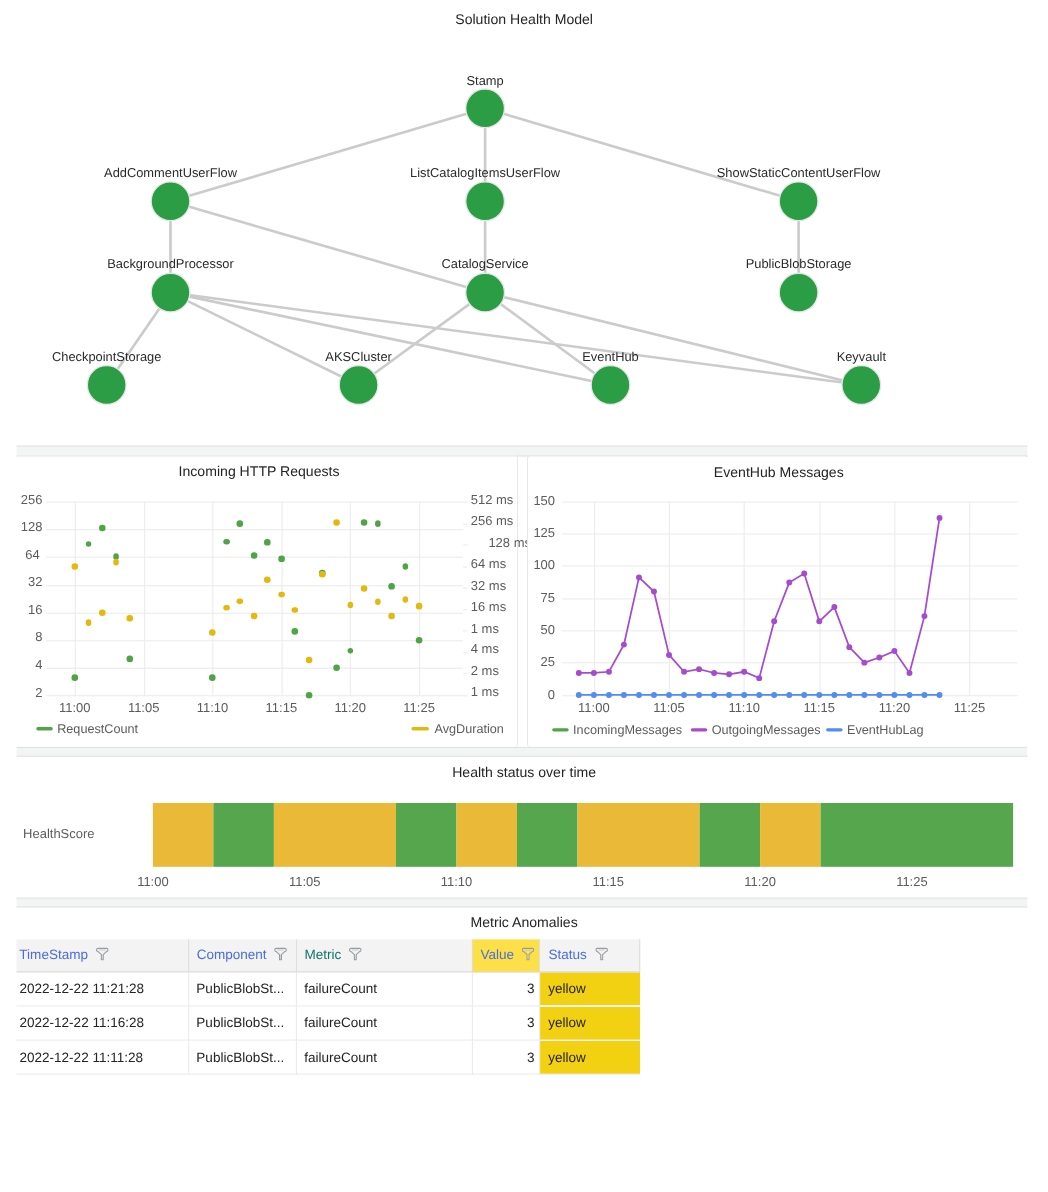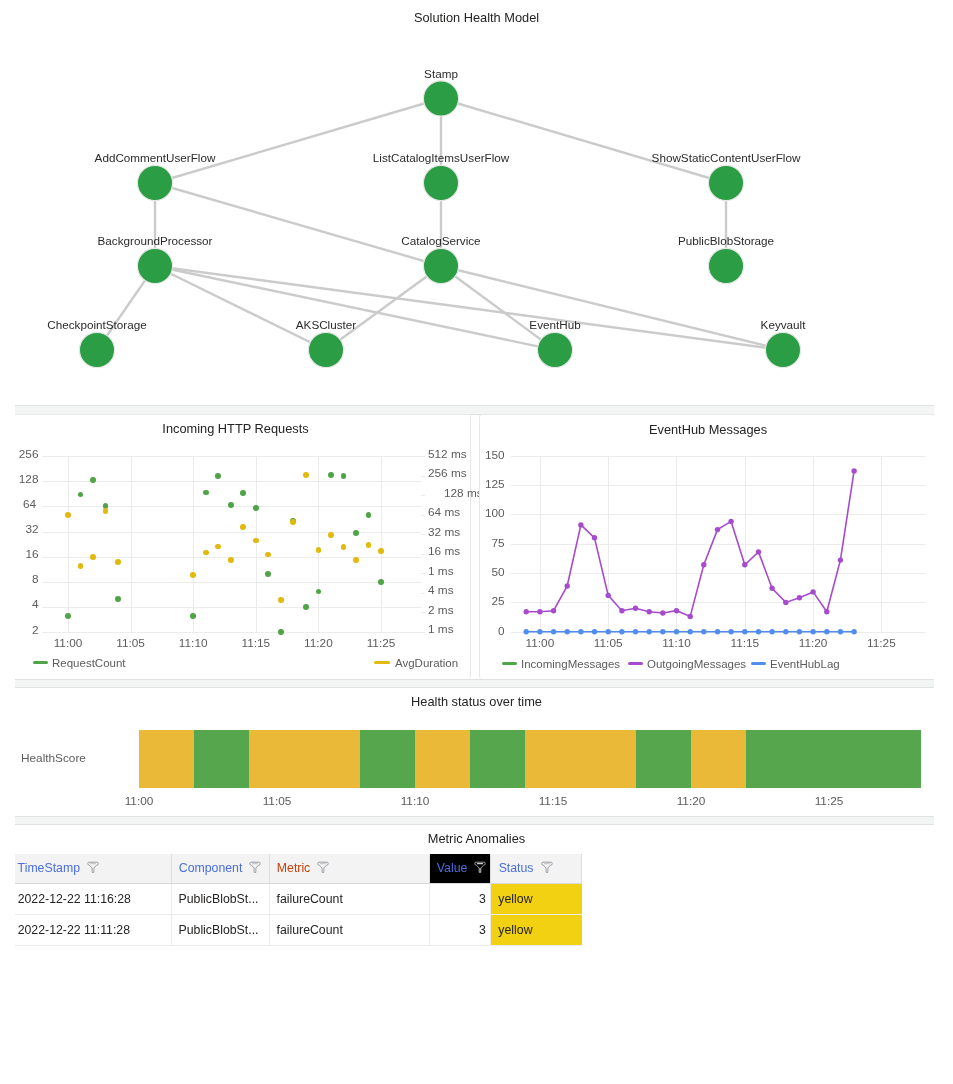--- a/index.html
+++ b/index.html
@@ -299,47 +299,54 @@
               </svg>
             </span></th>
           <th style="background: rgb(243, 243, 243); border-bottom: 1px solid rgb(217, 217, 217); border-right: 1px solid rgb(221, 221, 221); height: 29px; font-weight: 400; padding: 0px 4px 0px 7.3px; font-size: 12.3px; color: rgb(74, 110, 224); text-align: left; white-space: nowrap; vertical-align: middle;"><span style="display: inline-flex; align-items: center; position: relative; top: -1px;">
               <span>Component</span>
               <svg width="12" height="13" viewBox="0 0 12 13" style="margin-left: 7px; display: block; flex: 0 0 auto;">
                 <path d="M2.2 1.2 H9.8 A1.45 1.45 0 0 1 9.8 4.1 L6.85 6.9 V11.4 H5.15 V6.9 L2.2 4.1 A1.45 1.45 0 0 1 2.2 1.2 Z" fill="none" stroke="#989ca1" stroke-width="1.0" stroke-linejoin="round"></path>
                 <rect x="2.9" y="2.1" width="6.2" height="1.1" rx="0.55" fill="#c9cccf"></rect>
                 <rect x="5.65" y="6.9" width="0.8" height="4.3" fill="#c9cccf"></rect>
               </svg>
             </span></th>
-          <th style="background: rgb(243, 243, 243); border-bottom: 1px solid rgb(217, 217, 217); border-right: 1px solid rgb(221, 221, 221); height: 29px; font-weight: 400; padding: 0px 4px 0px 7.3px; font-size: 12.3px; color: #c2410c; text-align: left; white-space: nowrap; vertical-align: middle;"><span style="display: inline-flex; align-items: center; position: relative; top: -1px;">
+          <th style="background: rgb(243, 243, 243); border-bottom: 1px solid rgb(217, 217, 217); border-right: 1px solid rgb(221, 221, 221); height: 29px; font-weight: 400; padding: 0px 4px 0px 7.3px; font-size: 12.3px; color: #0f766e; text-align: left; white-space: nowrap; vertical-align: middle;"><span style="display: inline-flex; align-items: center; position: relative; top: -1px;">
               <span>Metric</span>
               <svg width="12" height="13" viewBox="0 0 12 13" style="margin-left: 7px; display: block; flex: 0 0 auto;">
                 <path d="M2.2 1.2 H9.8 A1.45 1.45 0 0 1 9.8 4.1 L6.85 6.9 V11.4 H5.15 V6.9 L2.2 4.1 A1.45 1.45 0 0 1 2.2 1.2 Z" fill="none" stroke="#989ca1" stroke-width="1.0" stroke-linejoin="round"></path>
                 <rect x="2.9" y="2.1" width="6.2" height="1.1" rx="0.55" fill="#c9cccf"></rect>
                 <rect x="5.65" y="6.9" width="0.8" height="4.3" fill="#c9cccf"></rect>
               </svg>
             </span></th>
-          <th style="background: #000000; border-bottom: 1px solid rgb(217, 217, 217); border-right: 1px solid rgb(221, 221, 221); height: 29px; font-weight: 400; padding: 0px 4px 0px 7.3px; font-size: 12.3px; color: rgb(74, 110, 224); text-align: right; white-space: nowrap; vertical-align: middle;"><span style="display: inline-flex; align-items: center; position: relative; top: -1px;">
+          <th style="background: #fde047; border-bottom: 1px solid rgb(217, 217, 217); border-right: 1px solid rgb(221, 221, 221); height: 29px; font-weight: 400; padding: 0px 4px 0px 7.3px; font-size: 12.3px; color: rgb(74, 110, 224); text-align: right; white-space: nowrap; vertical-align: middle;"><span style="display: inline-flex; align-items: center; position: relative; top: -1px;">
               <span>Value</span>
               <svg width="12" height="13" viewBox="0 0 12 13" style="margin-left: 7px; display: block; flex: 0 0 auto;">
                 <path d="M2.2 1.2 H9.8 A1.45 1.45 0 0 1 9.8 4.1 L6.85 6.9 V11.4 H5.15 V6.9 L2.2 4.1 A1.45 1.45 0 0 1 2.2 1.2 Z" fill="none" stroke="#989ca1" stroke-width="1.0" stroke-linejoin="round"></path>
                 <rect x="2.9" y="2.1" width="6.2" height="1.1" rx="0.55" fill="#c9cccf"></rect>
                 <rect x="5.65" y="6.9" width="0.8" height="4.3" fill="#c9cccf"></rect>
               </svg>
             </span></th>
           <th style="background: rgb(243, 243, 243); border-bottom: 1px solid rgb(217, 217, 217); border-right: 1px solid rgb(221, 221, 221); height: 29px; font-weight: 400; padding: 0px 4px 0px 7.3px; font-size: 12.3px; color: rgb(74, 110, 224); text-align: left; white-space: nowrap; vertical-align: middle;"><span style="display: inline-flex; align-items: center; position: relative; top: -1px;">
               <span>Status</span>
               <svg width="12" height="13" viewBox="0 0 12 13" style="margin-left: 7px; display: block; flex: 0 0 auto;">
                 <path d="M2.2 1.2 H9.8 A1.45 1.45 0 0 1 9.8 4.1 L6.85 6.9 V11.4 H5.15 V6.9 L2.2 4.1 A1.45 1.45 0 0 1 2.2 1.2 Z" fill="none" stroke="#989ca1" stroke-width="1.0" stroke-linejoin="round"></path>
                 <rect x="2.9" y="2.1" width="6.2" height="1.1" rx="0.55" fill="#c9cccf"></rect>
                 <rect x="5.65" y="6.9" width="0.8" height="4.3" fill="#c9cccf"></rect>
               </svg>
             </span></th>
         </tr>
       </thead>
       <tbody>
+        <tr>
+          <td style="height: 30.1px; font-size: 12.3px; color: rgb(37, 36, 35); padding: 0px 4.4px 0px 2.7px; border-bottom: 1px solid rgb(235, 235, 235); border-right: 1px solid rgb(235, 235, 235); white-space: nowrap; overflow: hidden; vertical-align: middle;">2022-12-22 11:21:28</td>
+          <td style="height: 30.1px; font-size: 12.3px; color: rgb(37, 36, 35); padding: 0px 4.4px 0px 7px; border-bottom: 1px solid rgb(235, 235, 235); border-right: 1px solid rgb(235, 235, 235); white-space: nowrap; overflow: hidden; vertical-align: middle;">PublicBlobSt...</td>
+          <td style="height: 30.1px; font-size: 12.3px; color: rgb(37, 36, 35); padding: 0px 4.4px 0px 7px; border-bottom: 1px solid rgb(235, 235, 235); border-right: 1px solid rgb(235, 235, 235); white-space: nowrap; overflow: hidden; vertical-align: middle;">failureCount</td>
+          <td style="height: 30.1px; font-size: 12.3px; color: rgb(37, 36, 35); padding: 0px 4.4px 0px 7px; border-bottom: 1px solid rgb(235, 235, 235); border-right: 1px solid rgb(235, 235, 235); white-space: nowrap; overflow: hidden; vertical-align: middle; text-align: right;">3</td>
+          <td style="height: 30.1px; font-size: 12.3px; color: rgb(37, 36, 35); padding: 0px 4.4px 0px 7px; border-bottom: 1px solid rgb(235, 235, 235); border-right: none; white-space: nowrap; overflow: hidden; vertical-align: middle; background: rgb(242, 208, 18);">yellow</td>
+        </tr>
         <tr>
           <td style="height: 30.1px; font-size: 12.3px; color: rgb(37, 36, 35); padding: 0px 4.4px 0px 2.7px; border-bottom: 1px solid rgb(235, 235, 235); border-right: 1px solid rgb(235, 235, 235); white-space: nowrap; overflow: hidden; vertical-align: middle;">2022-12-22 11:16:28</td>
           <td style="height: 30.1px; font-size: 12.3px; color: rgb(37, 36, 35); padding: 0px 4.4px 0px 7px; border-bottom: 1px solid rgb(235, 235, 235); border-right: 1px solid rgb(235, 235, 235); white-space: nowrap; overflow: hidden; vertical-align: middle;">PublicBlobSt...</td>
           <td style="height: 30.1px; font-size: 12.3px; color: rgb(37, 36, 35); padding: 0px 4.4px 0px 7px; border-bottom: 1px solid rgb(235, 235, 235); border-right: 1px solid rgb(235, 235, 235); white-space: nowrap; overflow: hidden; vertical-align: middle;">failureCount</td>
           <td style="height: 30.1px; font-size: 12.3px; color: rgb(37, 36, 35); padding: 0px 4.4px 0px 7px; border-bottom: 1px solid rgb(235, 235, 235); border-right: 1px solid rgb(235, 235, 235); white-space: nowrap; overflow: hidden; vertical-align: middle; text-align: right;">3</td>
           <td style="height: 30.1px; font-size: 12.3px; color: rgb(37, 36, 35); padding: 0px 4.4px 0px 7px; border-bottom: 1px solid rgb(235, 235, 235); border-right: none; white-space: nowrap; overflow: hidden; vertical-align: middle; background: rgb(242, 208, 18);">yellow</td>
         </tr>
         <tr>
           <td style="height: 30.1px; font-size: 12.3px; color: rgb(37, 36, 35); padding: 0px 4.4px 0px 2.7px; border-bottom: 1px solid rgb(235, 235, 235); border-right: 1px solid rgb(235, 235, 235); white-space: nowrap; overflow: hidden; vertical-align: middle;">2022-12-22 11:11:28</td>
           <td style="height: 30.1px; font-size: 12.3px; color: rgb(37, 36, 35); padding: 0px 4.4px 0px 7px; border-bottom: 1px solid rgb(235, 235, 235); border-right: 1px solid rgb(235, 235, 235); white-space: nowrap; overflow: hidden; vertical-align: middle;">PublicBlobSt...</td>

